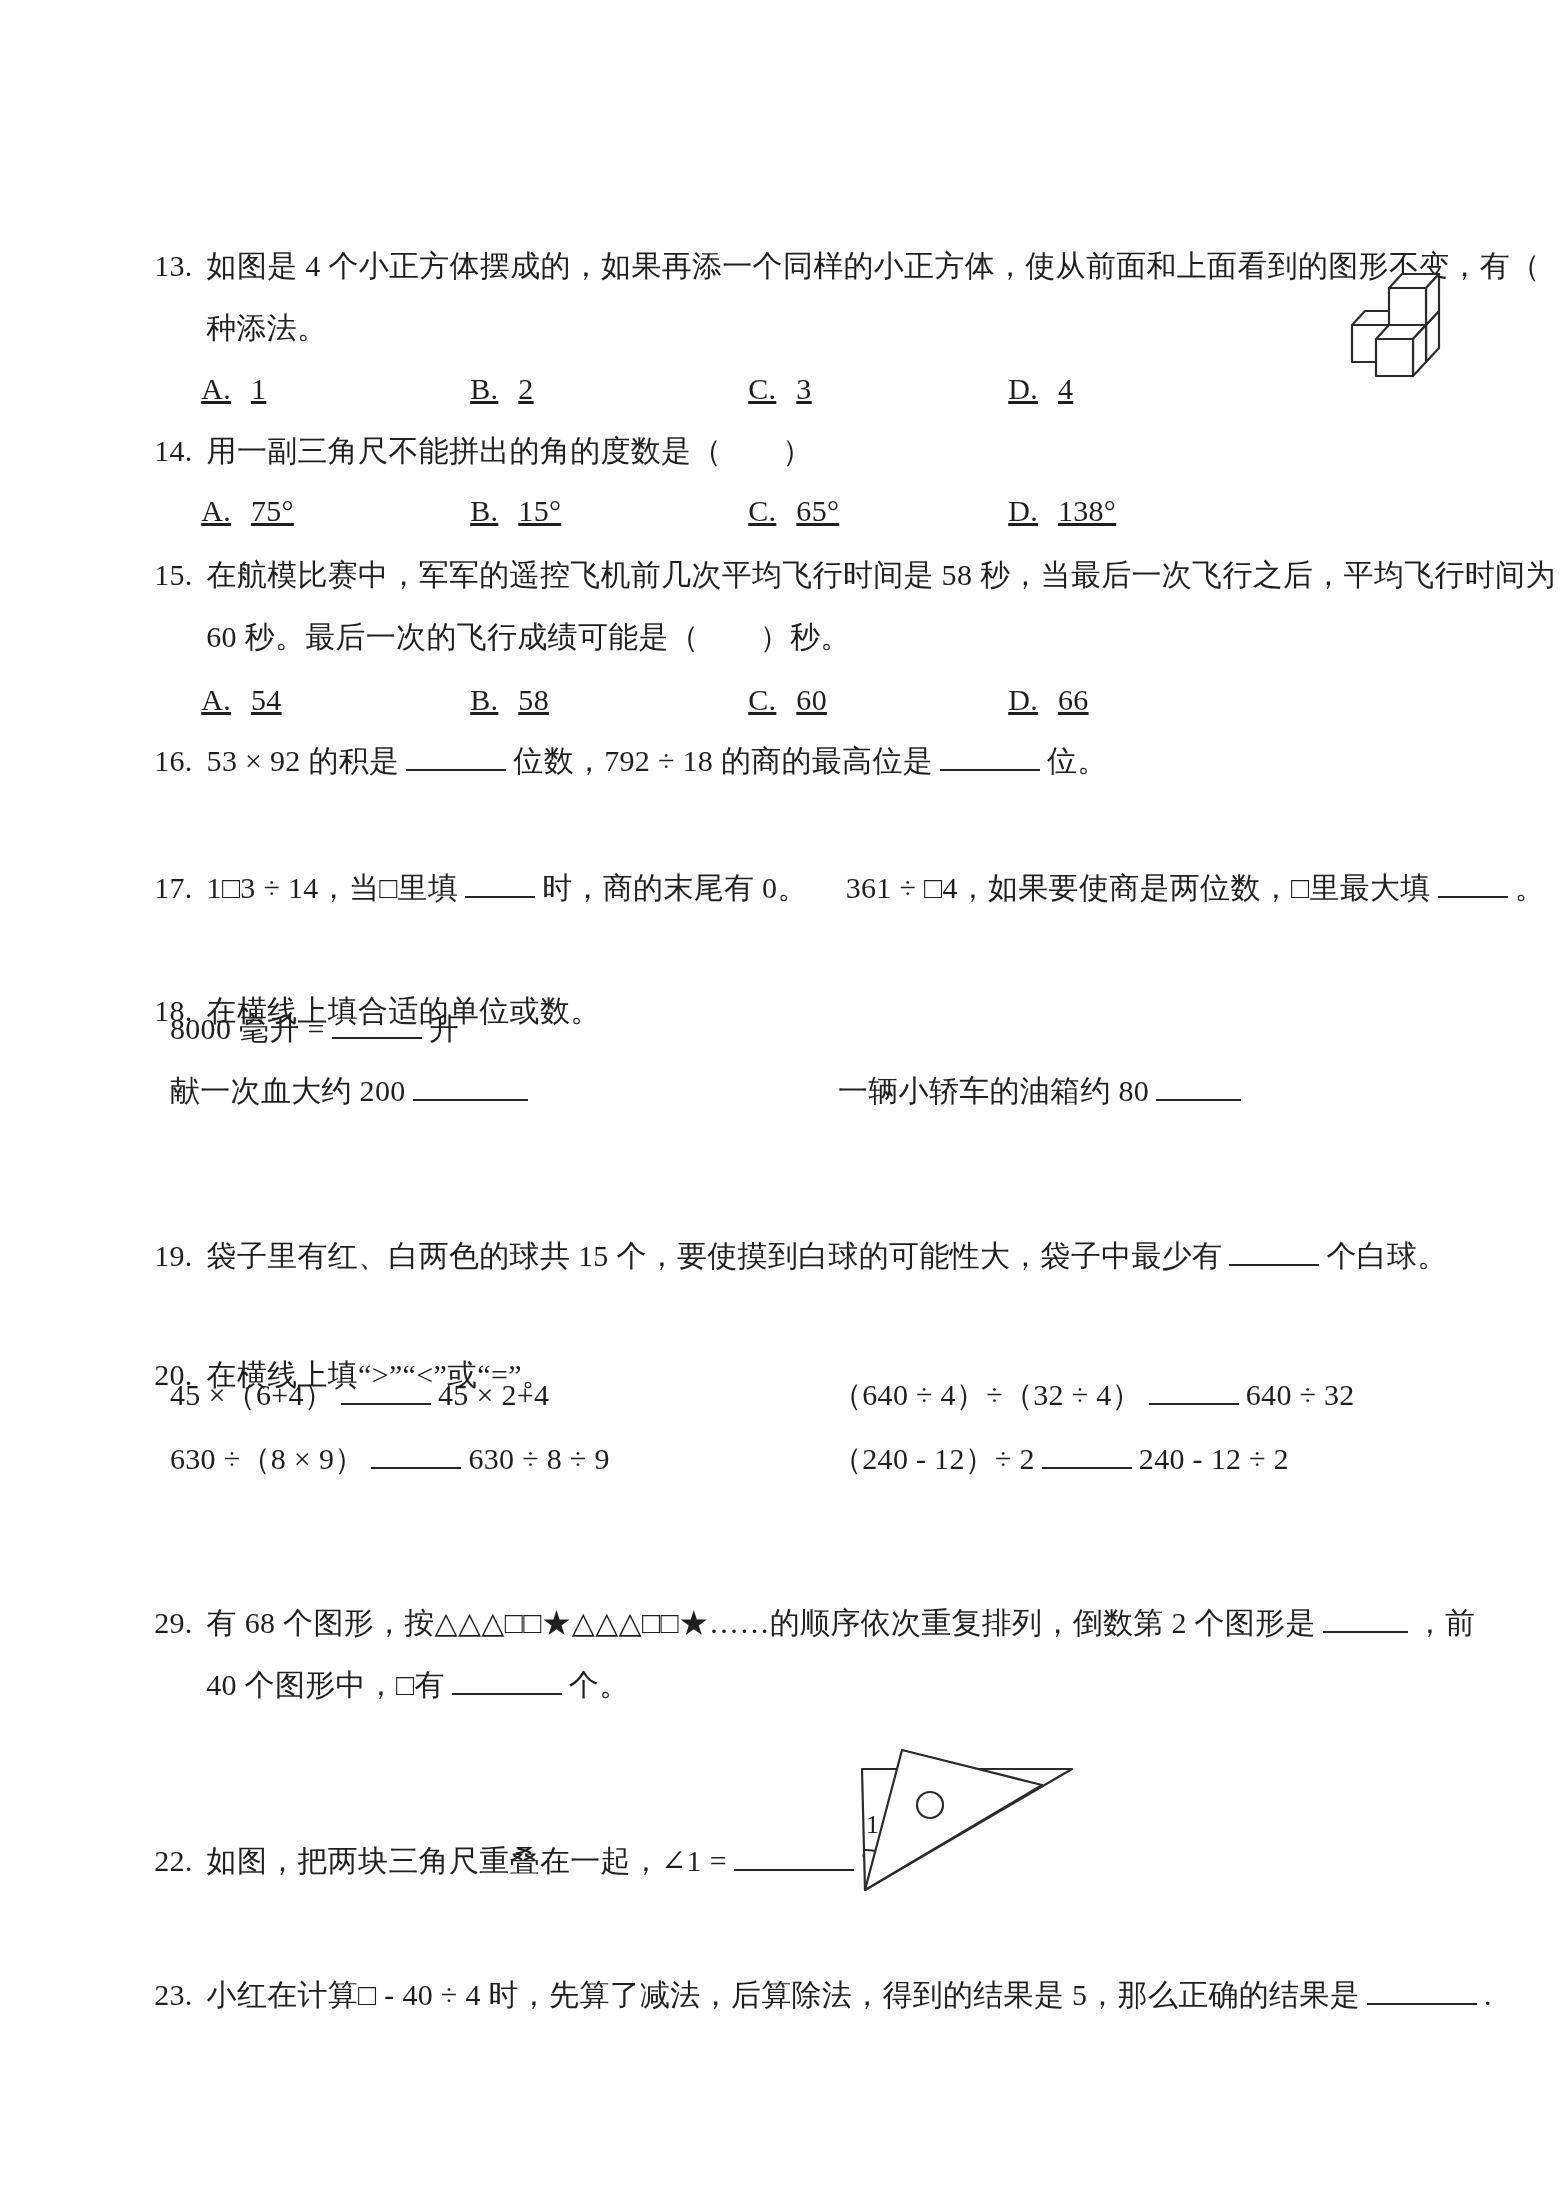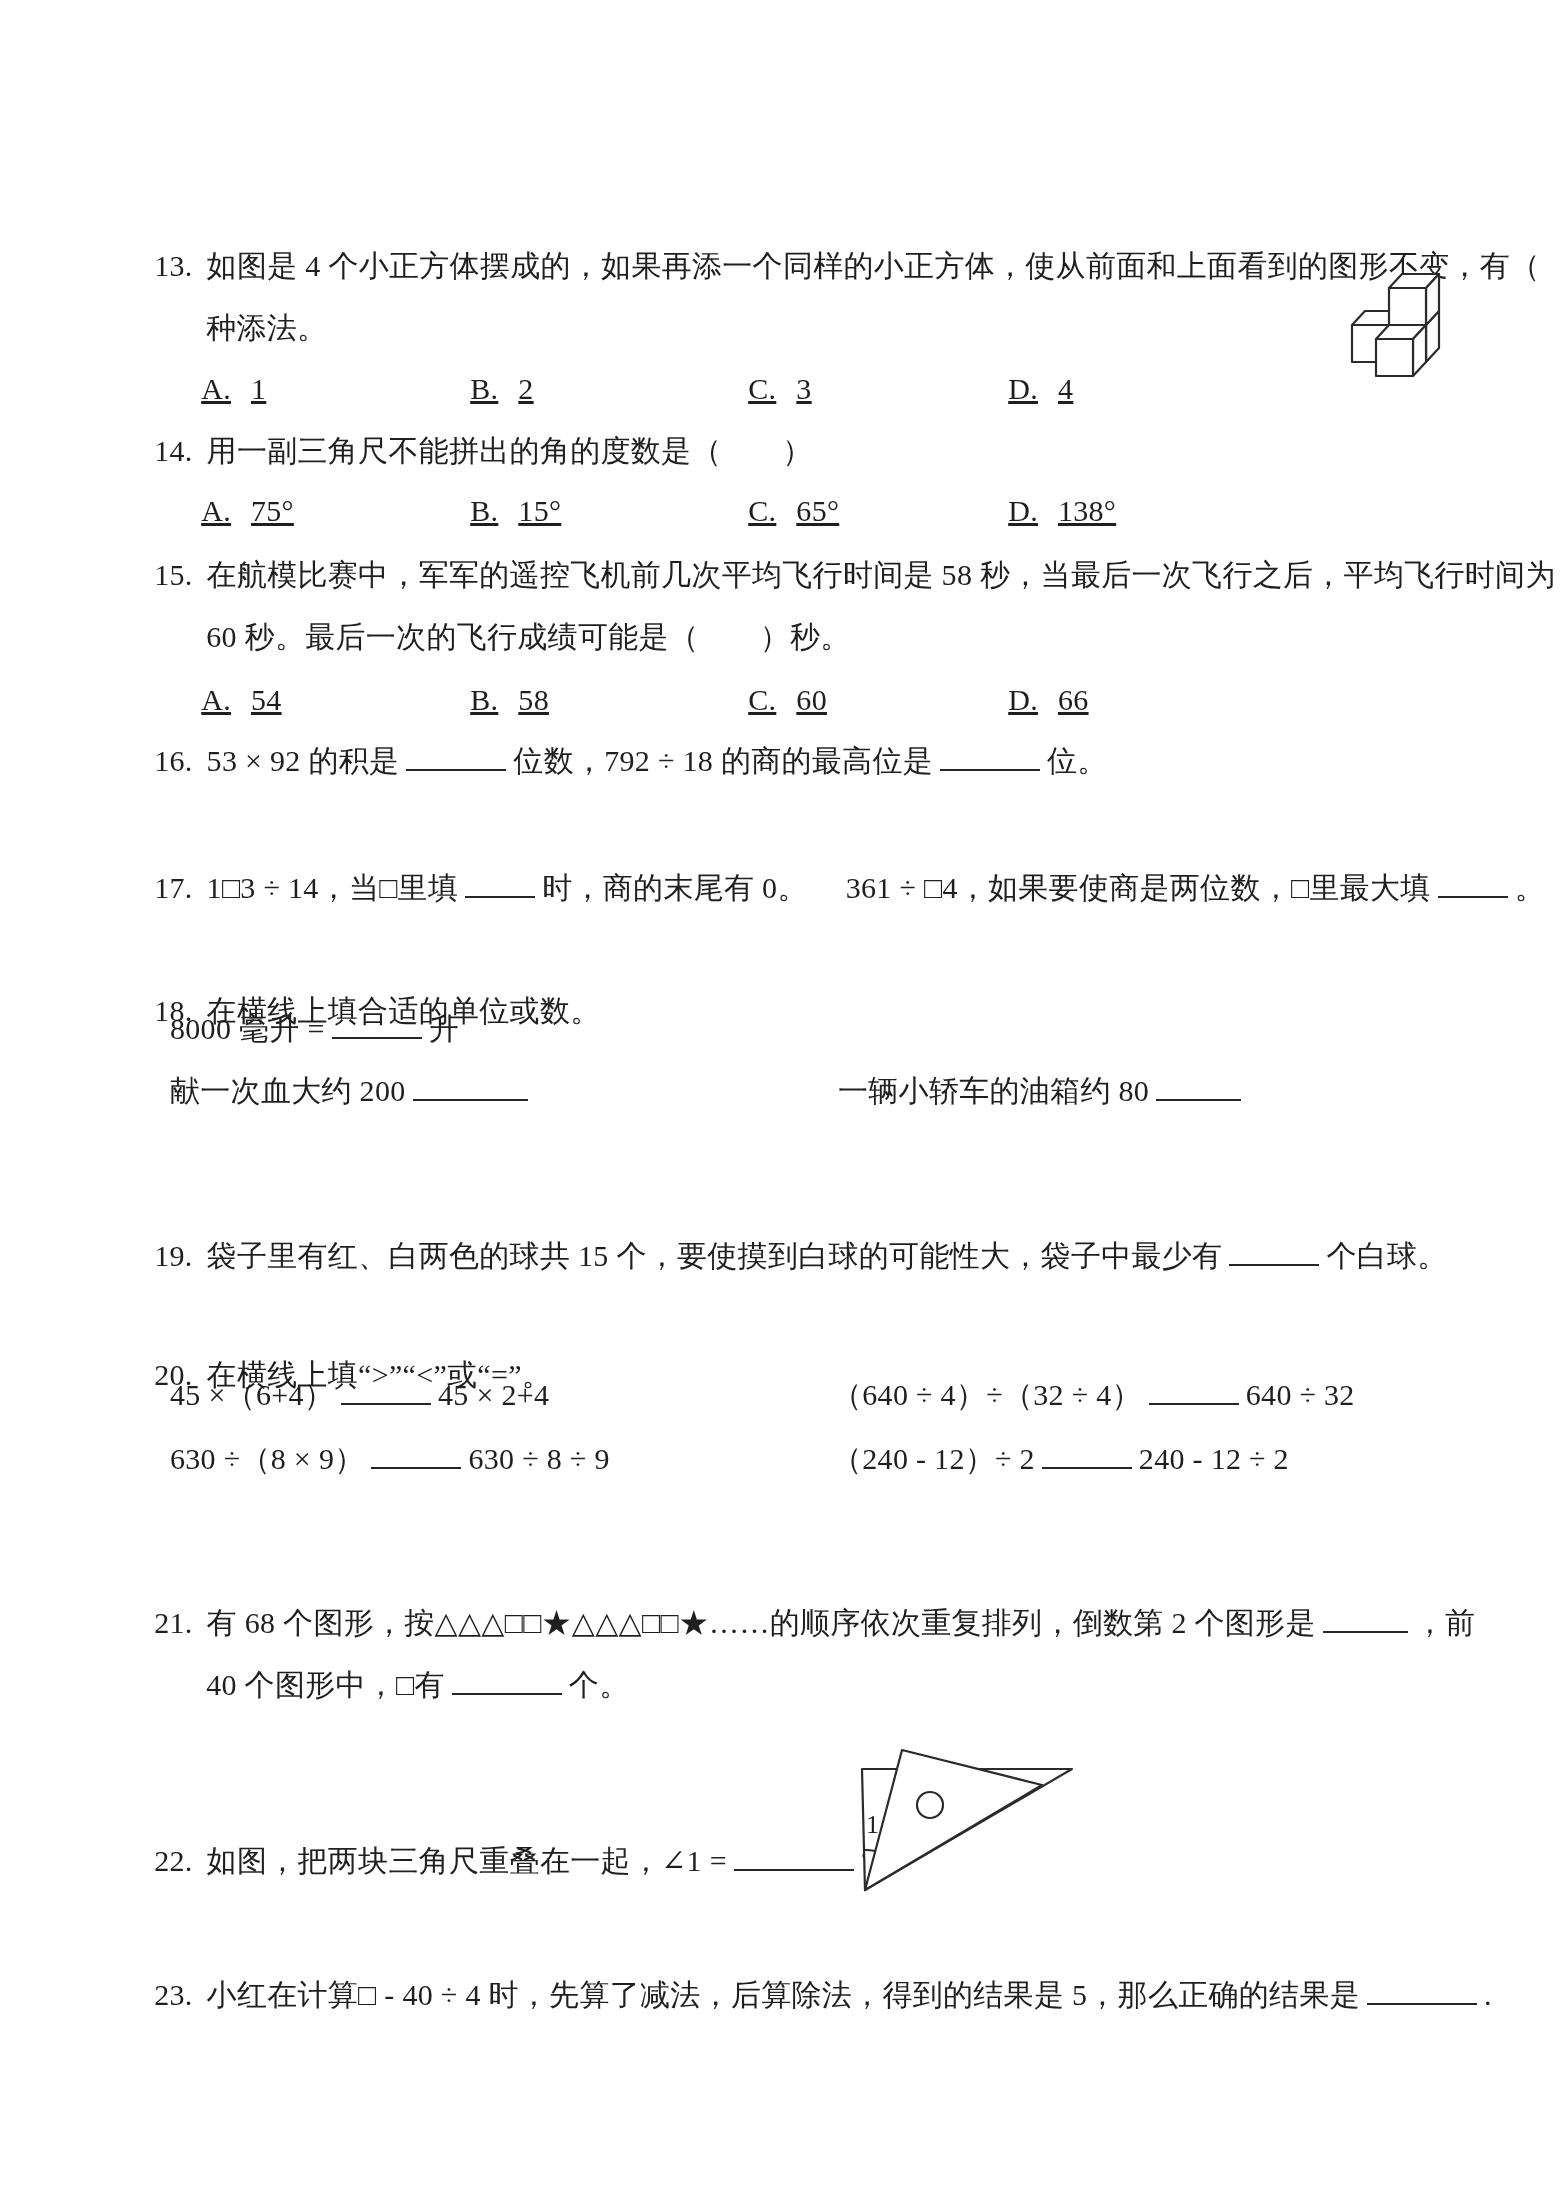--- a/index.html
+++ b/index.html
@@ -115,21 +115,21 @@
   <div class="row" style="top:1374px">
     <span class="cell" style="left:170px"><span>45 ×（6+4）</span><span class="blank" style="width:90px"></span><span>45 × 2+4</span></span>
     <span class="cell" style="left:832px"><span>（640 ÷ 4）÷（32 ÷ 4）</span><span class="blank" style="width:90px"></span><span>640 ÷ 32</span></span>
   </div>
   <div class="row" style="top:1438px">
     <span class="cell" style="left:170px"><span>630 ÷（8 × 9）</span><span class="blank" style="width:90px"></span><span>630 ÷ 8 ÷ 9</span></span>
     <span class="cell" style="left:832px"><span>（240 - 12）÷ 2</span><span class="blank" style="width:90px"></span><span>240 - 12 ÷ 2</span></span>
   </div>
 
   <div class="line" style="top:1560px">
-    <span class="qnum">21.</span><span>有 68 个图形，按△△△□□★△△△□□★……的顺序依次重复排列，倒数第 2 个图形是</span><span class="blank" style="width:85px"></span><span>，前</span>
+    <span class="qnum">29.</span><span>有 68 个图形，按△△△□□★△△△□□★……的顺序依次重复排列，倒数第 2 个图形是</span><span class="blank" style="width:85px"></span><span>，前</span>
   </div>
   <div class="line indent" style="top:1622px">
     <span>40 个图形中，□有</span><span class="blank" style="width:110px"></span><span>个。</span>
   </div>
 
   <div class="line" style="top:1798px">
     <span class="qnum">22.</span><span>如图，把两块三角尺重叠在一起，∠1 =</span><span class="blank" style="width:120px"></span><span>°。</span>
   </div>
 
   <svg class="fig" style="left:855px;top:1745px" width="225" height="160" viewBox="0 0 225 160">

